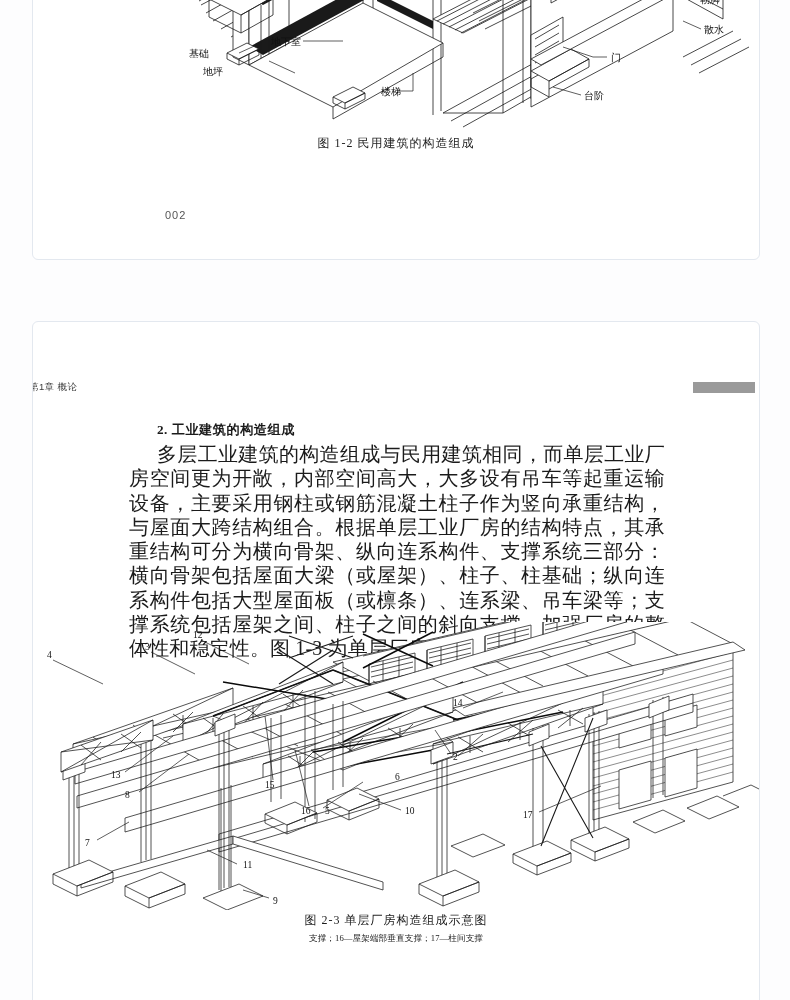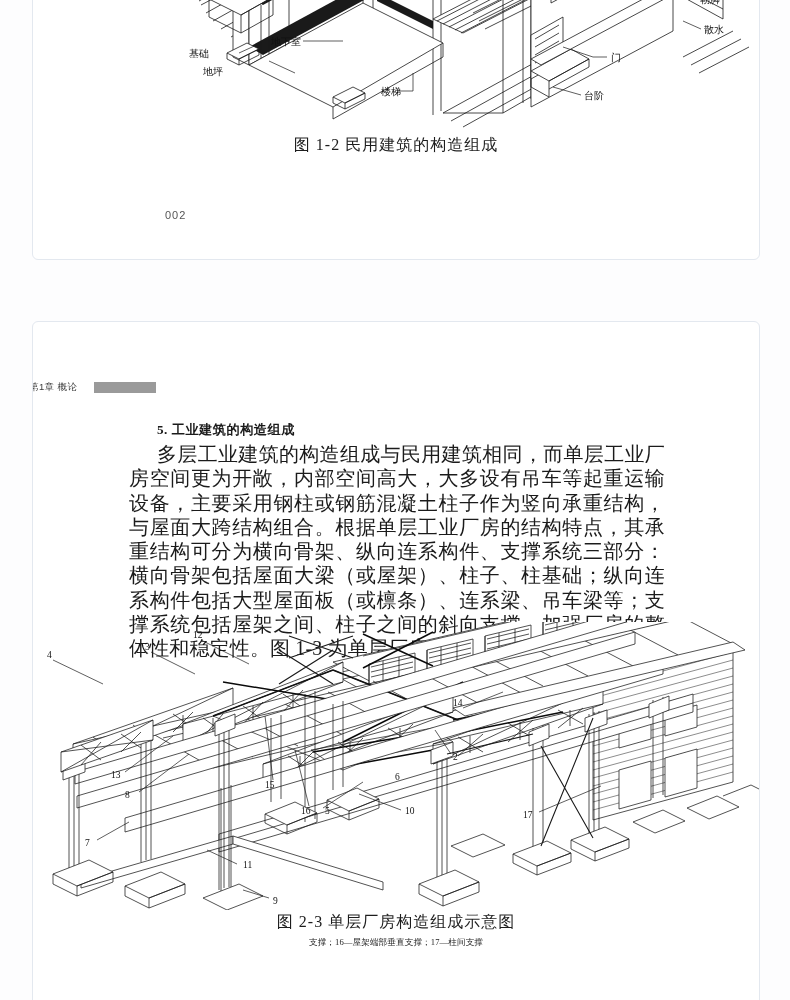--- a/index.html
+++ b/index.html
@@ -20,21 +20,21 @@
     border-radius:6px;
     box-sizing:border-box;
     overflow:hidden;
   }
   #page-one{top:-740px;height:1000px;}
   #page-two{top:321px;height:1000px;}
 
   
   .running-head{
     position:absolute;top:58px;right:4px;width:100%;
-    display:flex;justify-content:flex-start;align-items:center;
+    display:flex;justify-content:space-between;align-items:center;
     height:14px;
   }
   .running-head .rh-text{
     font-family:"Liberation Sans","DejaVu Sans",sans-serif;
     font-size:9.5px;color:#3a3a3a;letter-spacing:.4px;
     white-space:nowrap;margin-right:17px;
   }
   .running-head .rh-bar{
     width:62px;height:11px;background:#9a9a9a;
   }
@@ -53,21 +53,21 @@
   .para{
     font-size:20px;line-height:24.3px;
     text-indent:28px;text-align:justify;
     text-justify:inter-ideograph;
     letter-spacing:.15px;
   }
 
   
   .fig-wrap{position:absolute;left:0;width:100%;text-align:center;}
   .fig-caption{
-    font-size:16px;color:#1d1d1d;
+    font-size:12px;color:#1d1d1d;
     font-family:"Liberation Serif","DejaVu Serif",serif;
     letter-spacing:1px;white-space:nowrap;
   }
   .fig-legend{
     font-size:8.6px;line-height:14.5px;color:#242424;
     letter-spacing:.1px;
     margin:2px auto 0;width:545px;text-align:center;
   }
   .folio{
     position:absolute;left:108px;
@@ -199,21 +199,21 @@
   </div>
 
   <div class="page" id="page-two">
 
     <div class="running-head">
       <span class="rh-text">第1章  概论</span>
       <span class="rh-bar"></span>
     </div>
 
     <div class="body-block" style="top:96px;">
-      <div class="sub-head">5. 工业建筑的构造组成</div>
+      <div class="sub-head">2. 工业建筑的构造组成</div>
       <div class="para">多层工业建筑的构造组成与民用建筑相同，而单层工业厂房空间更为开敞，内部空间高大，大多设有吊车等起重运输设备，主要采用钢柱或钢筋混凝土柱子作为竖向承重结构，与屋面大跨结构组合。根据单层工业厂房的结构特点，其承重结构可分为横向骨架、纵向连系构件、支撑系统三部分：横向骨架包括屋面大梁（或屋架）、柱子、柱基础；纵向连系构件包括大型屋面板（或檩条）、连系梁、吊车梁等；支撑系统包括屋架之间、柱子之间的斜向支撑，加强厂房的整体性和稳定性。图 1-3 为单层厂房构造组成示意图。</div>
     </div>
 
     <div class="fig-wrap" style="top:300px;">
       <svg width="728" height="288" viewBox="0 0 728 288">
         <g stroke="#1a1a1a" fill="none" stroke-width="0.75" stroke-linejoin="round">
 
           <path d="M300 52 L620 -20 L700 22 L380 96 Z" fill="#fff"></path>
           <path d="M340 43 L420 85 M385 33 L465 75 M430 22 L510 64 M475 12 L555 54 M520 2 L600 44 M565 -9 L645 33"></path>
           <path d="M310 57 L630 -15 M330 68 L650 -4"></path>

